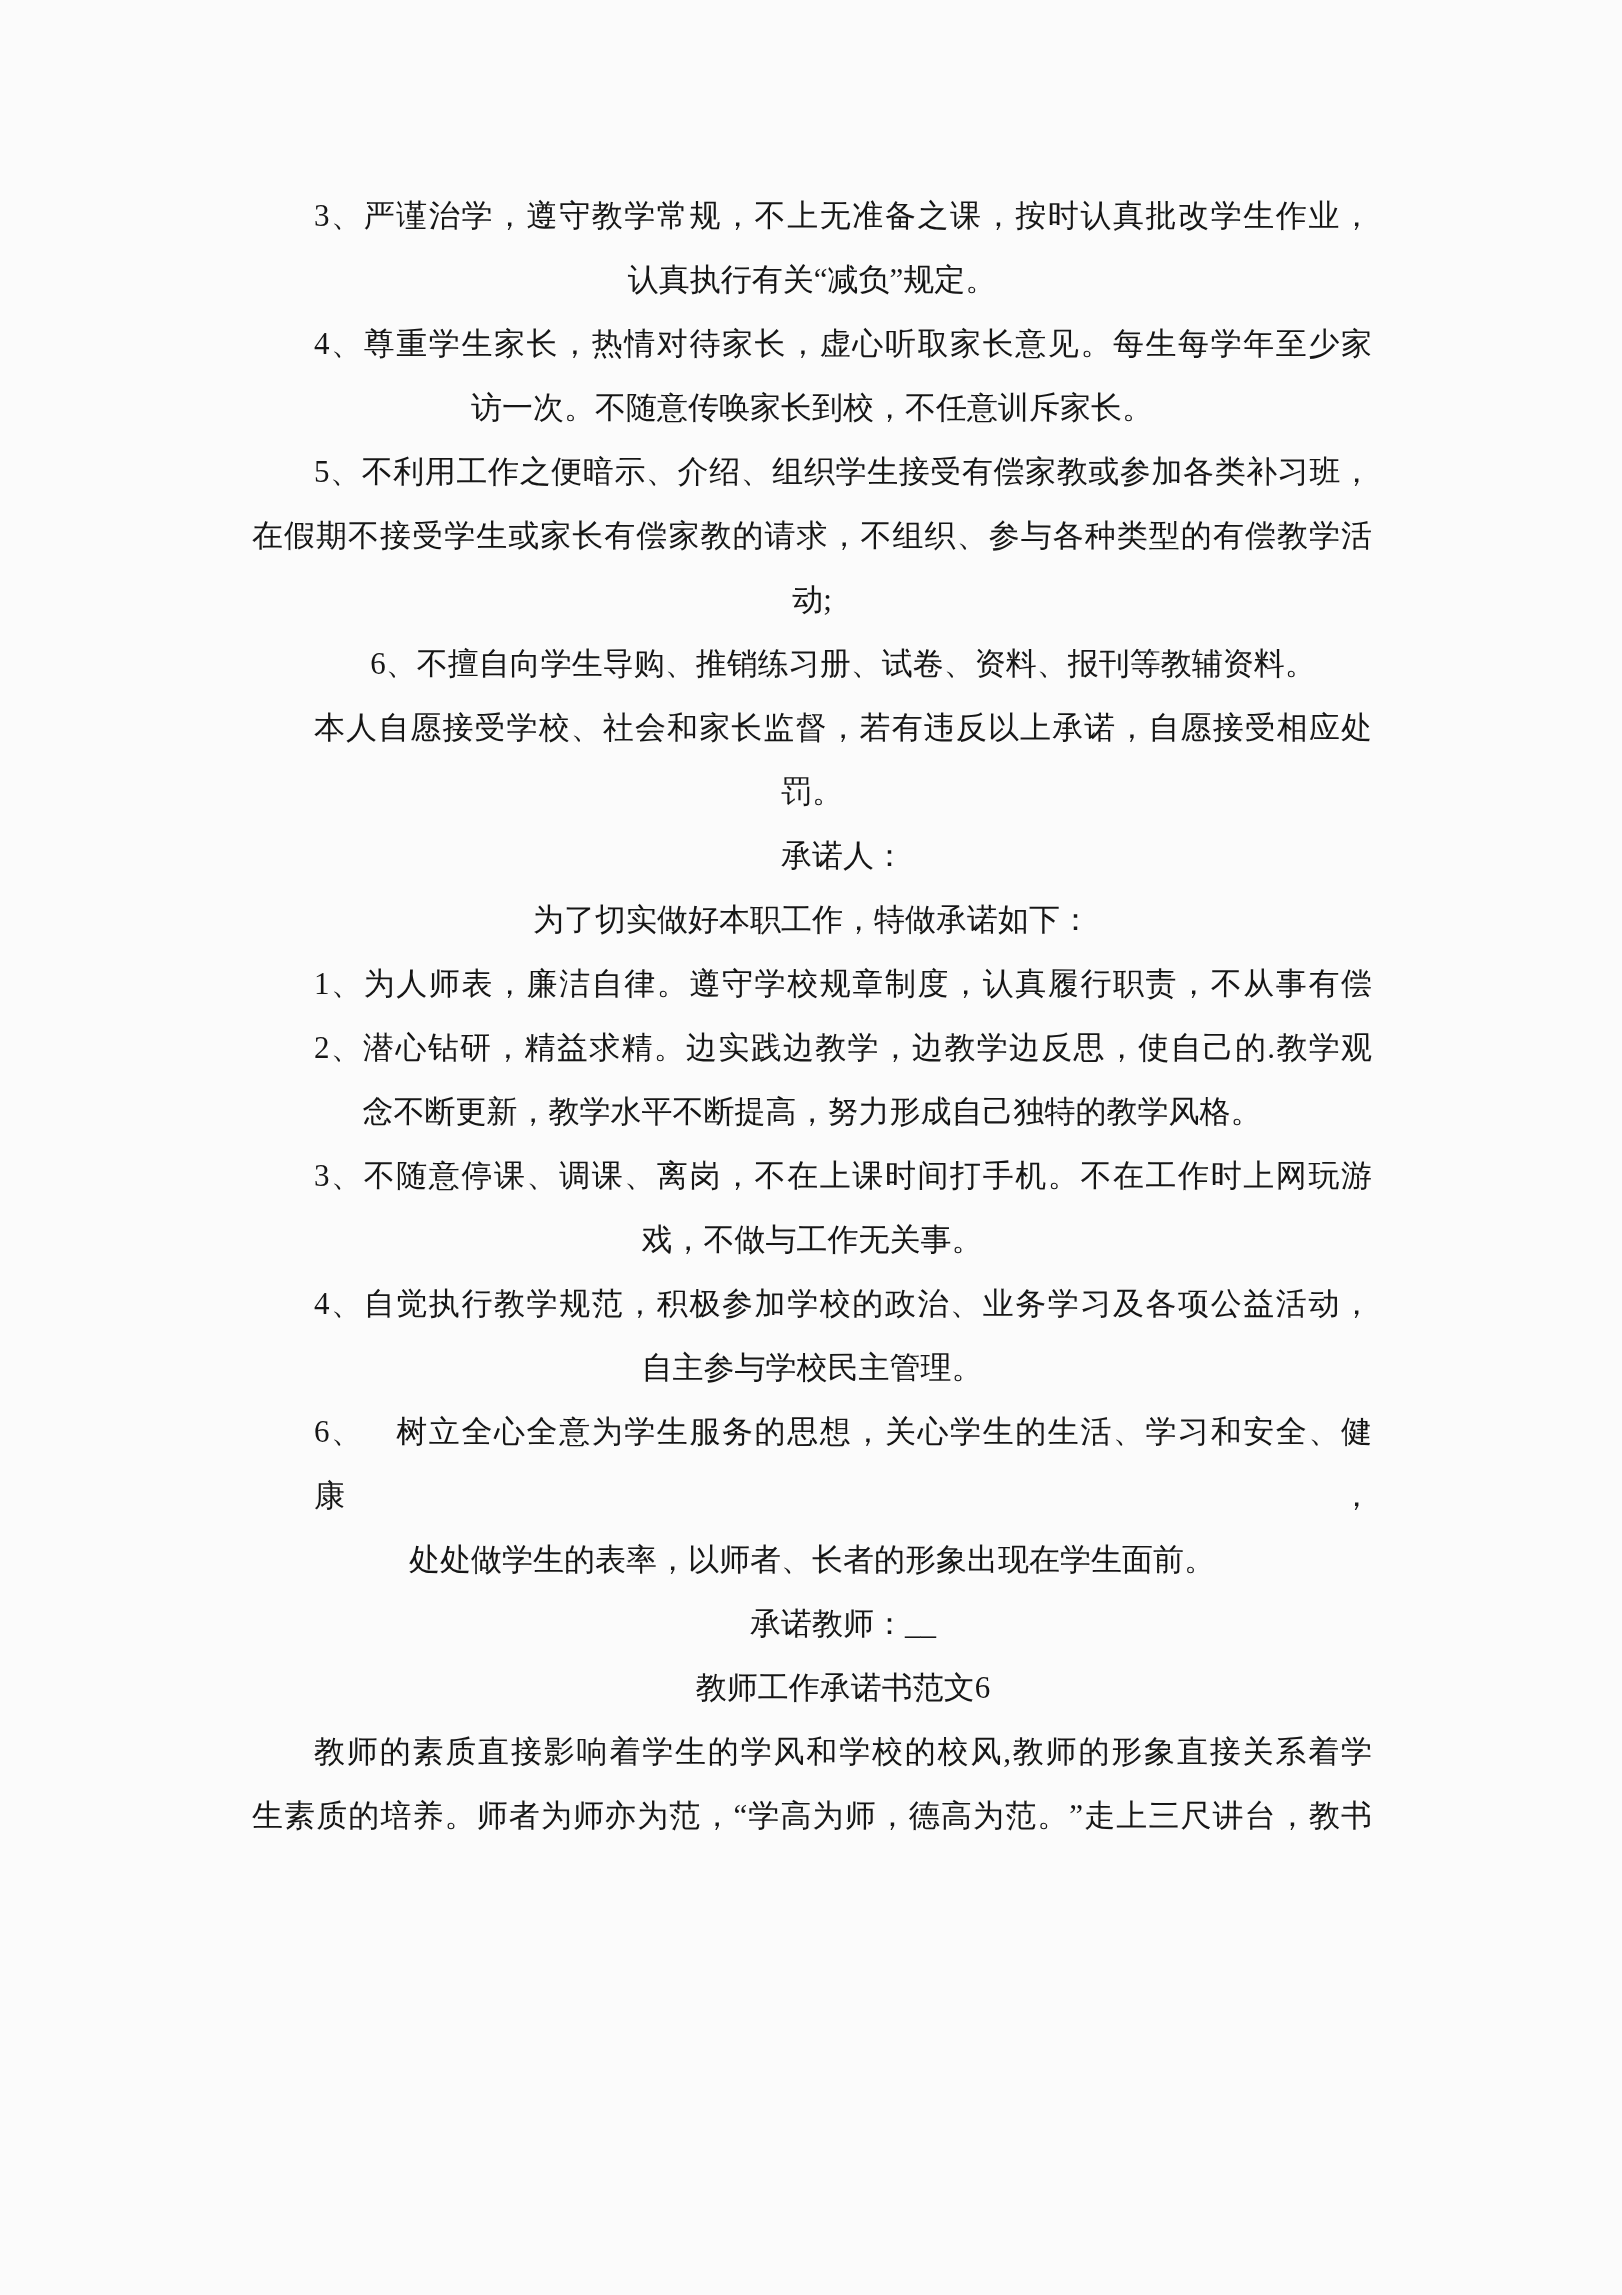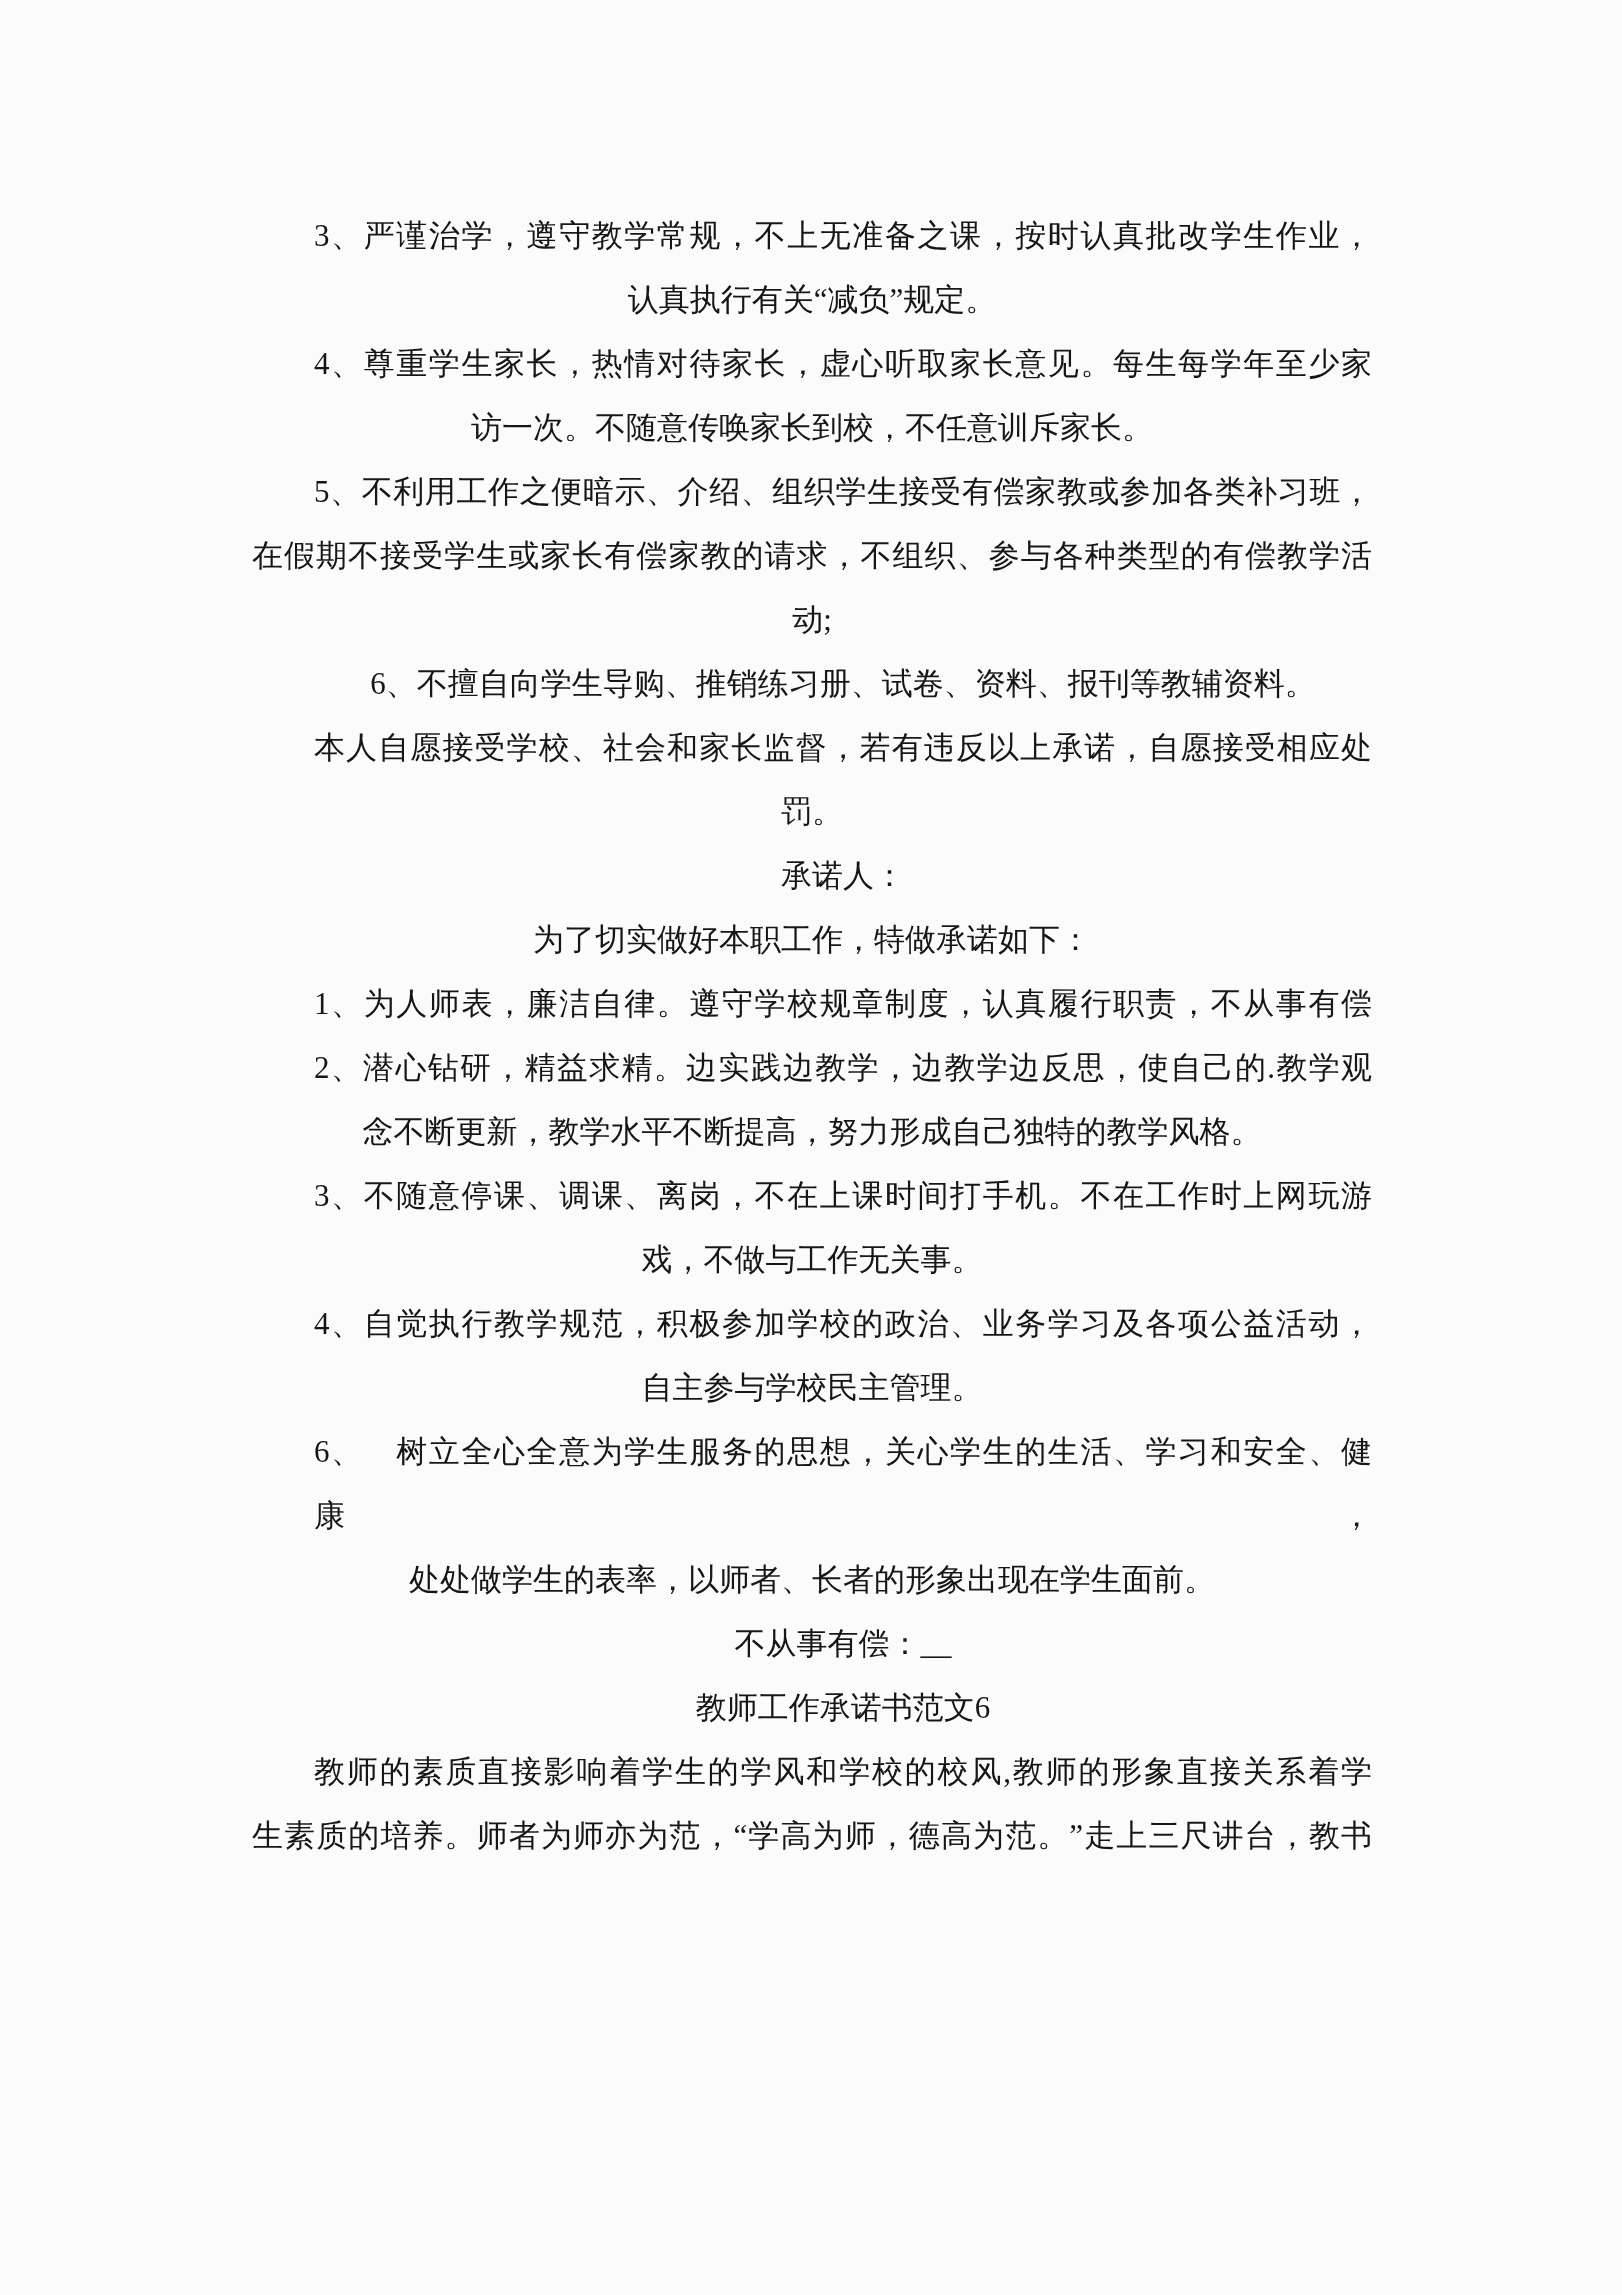--- a/index.html
+++ b/index.html
@@ -14,21 +14,21 @@
   .page {
     position: relative;
     width: 1623px;
     height: 2295px;
     background: #fbfbfb;
     overflow: hidden;
   }
   .doc {
     position: absolute;
     left: 252px;
-    top: 204px;
+    top: 184px;
     width: 1120px;
     color: #161616;
     font-family: "Liberation Serif", "DejaVu Serif", serif;
     font-size: 31px;
     line-height: 64px;
     overflow: visible;
   }
   .line {
     text-align: center;
     white-space: nowrap;   
@@ -63,19 +63,19 @@
       <div class="line">为了切实做好本职工作，特做承诺如下：</div>
       <div class="line indent fill">1、为人师表，廉洁自律。遵守学校规章制度，认真履行职责，不从事有偿</div>
       <div class="line indent fill">2、潜心钻研，精益求精。边实践边教学，边教学边反思，使自己的.教学观</div>
       <div class="line">念不断更新，教学水平不断提高，努力形成自己独特的教学风格。</div>
       <div class="line indent fill">3、不随意停课、调课、离岗，不在上课时间打手机。不在工作时上网玩游</div>
       <div class="line">戏，不做与工作无关事。</div>
       <div class="line indent fill">4、自觉执行教学规范，积极参加学校的政治、业务学习及各项公益活动，</div>
       <div class="line">自主参与学校民主管理。</div>
       <div class="line indent fill">6、　树立全心全意为学生服务的思想，关心学生的生活、学习和安全、健康，</div>
       <div class="line">处处做学生的表率，以师者、长者的形象出现在学生面前。</div>
-      <div class="line indent">不从事有偿：__</div>
+      <div class="line indent">承诺教师：__</div>
       <div class="line indent">教师工作承诺书范文6</div>
       <div class="line indent fill">教师的素质直接影响着学生的学风和学校的校风,教师的形象直接关系着学</div>
       <div class="line fill">生素质的培养。师者为师亦为范，“学高为师，德高为范。”走上三尺讲台，教书</div>
     </div>
 </div>
 
 
 </body></html>

